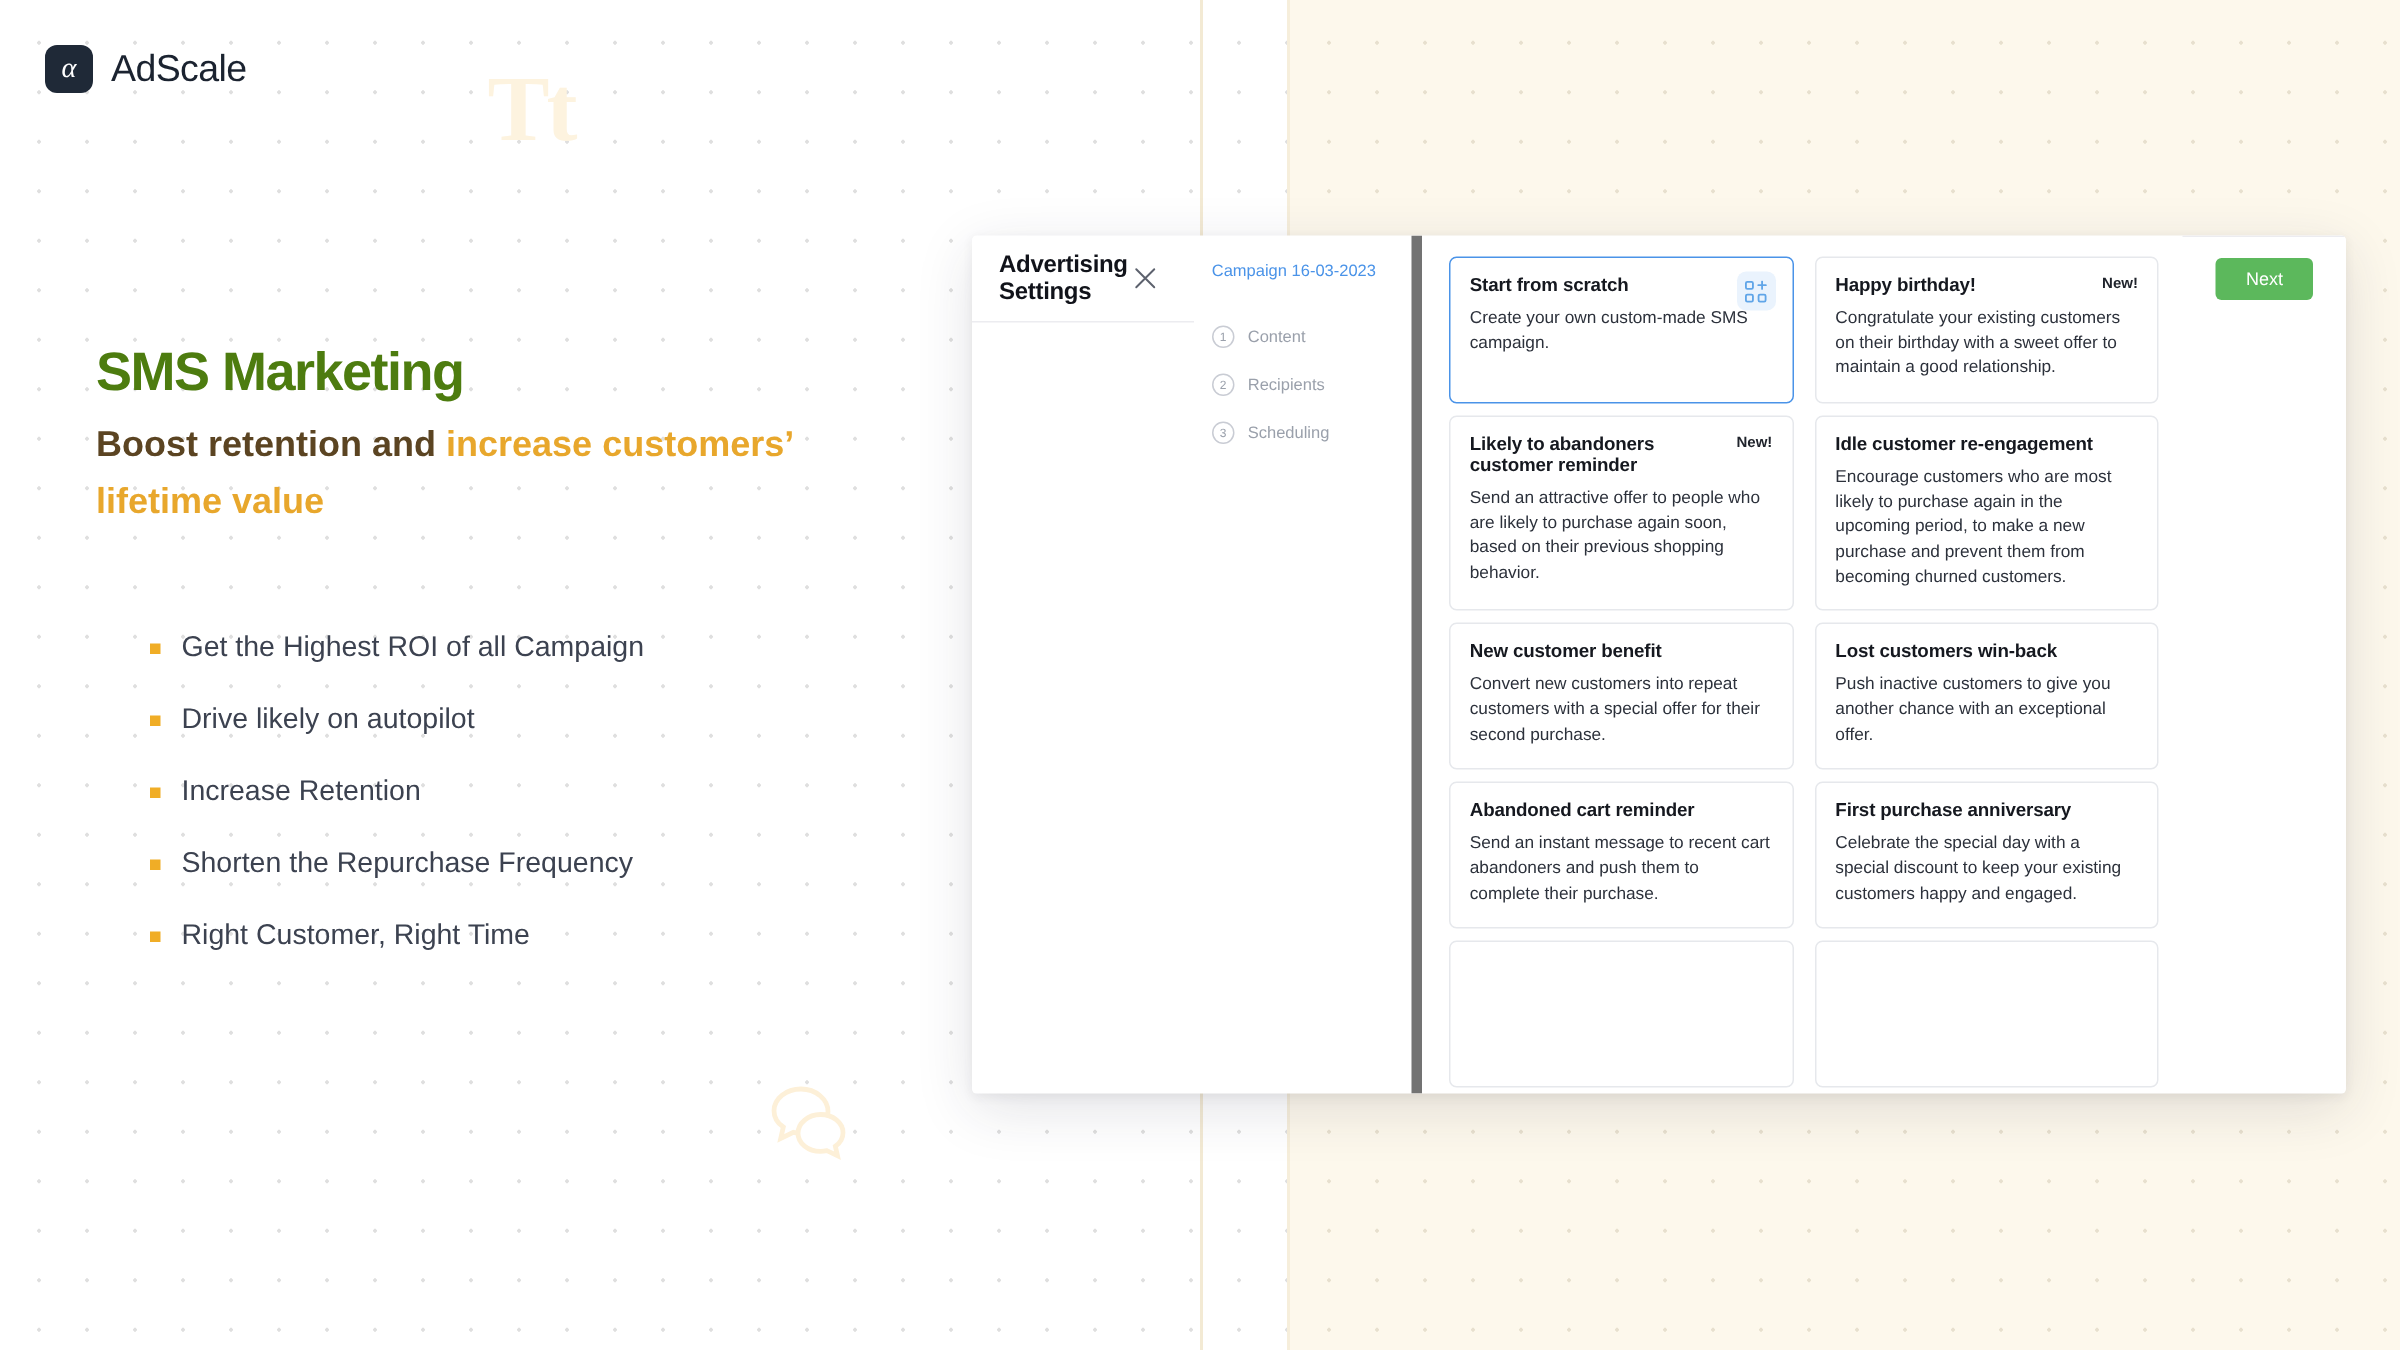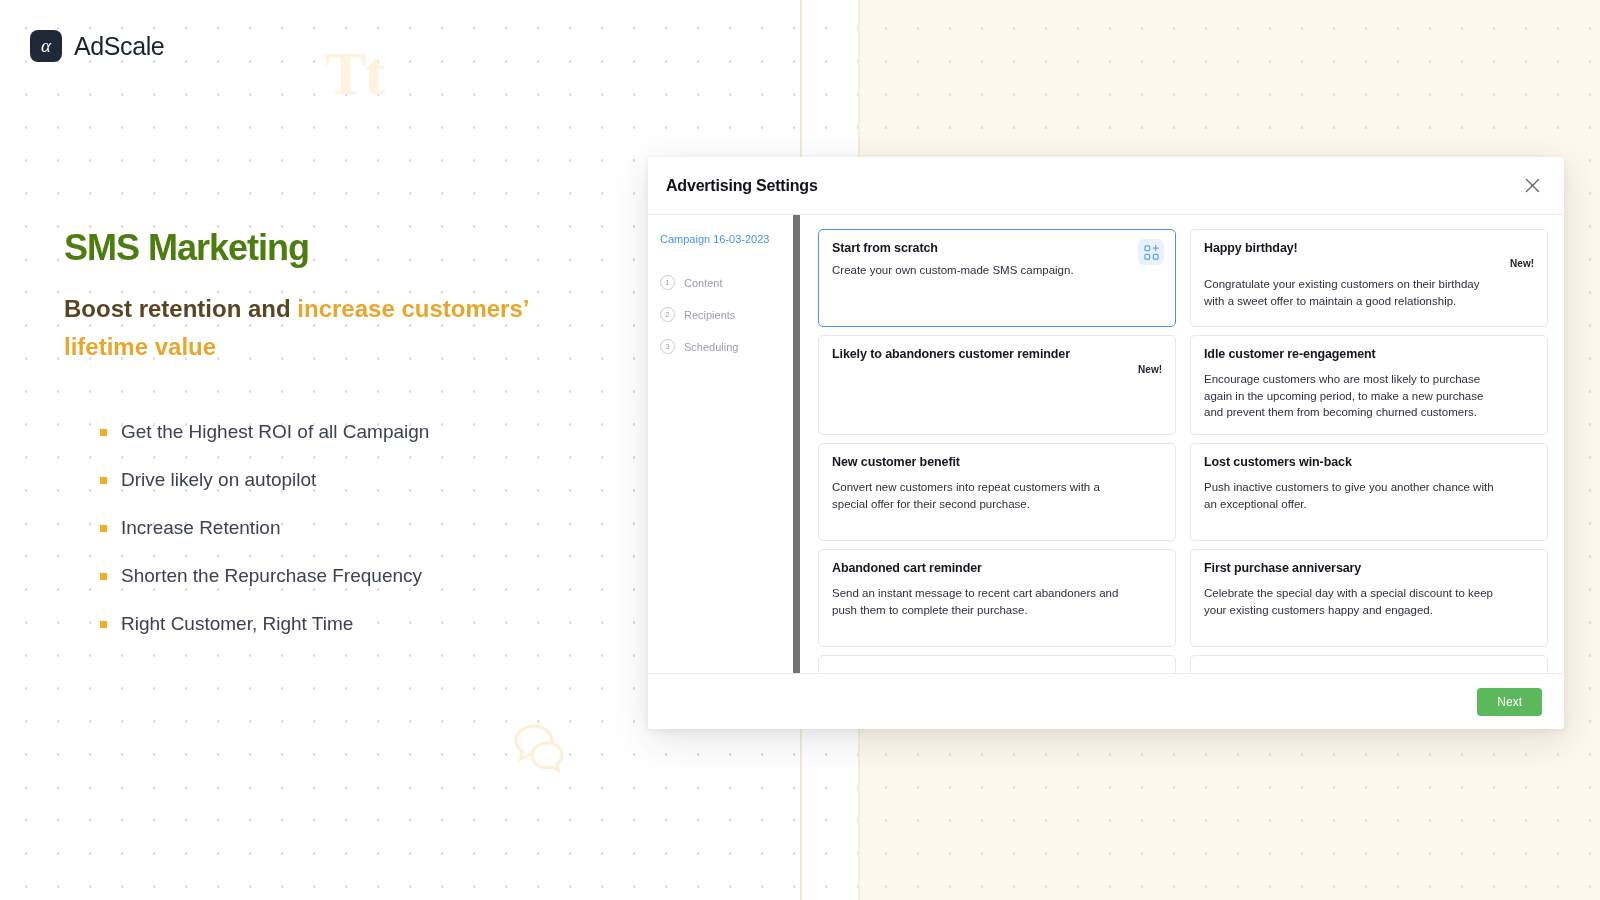--- a/index.html
+++ b/index.html
@@ -97,21 +97,21 @@
   
   .hero { position: absolute; left: 64px; top: 228px; width: 680px; }
   .hero h1 {
     font-size: 36px;
     line-height: 1.12;
     font-weight: 700;
     color: #4d7c0f;
     letter-spacing: -1px;
   }
   .hero .sub {
-    margin-top: 22px;
+    margin-top: 10px;
     font-size: 24px;
     line-height: 1.55;
     font-weight: 700;
     color: #5b4422;
     max-width: 500px;
   }
   .hero .sub .accent { color: #e8a72c; }
 
   .bullets {
     position: absolute;
@@ -138,21 +138,21 @@
 
   
   .modal {
     position: absolute;
     left: 648px; top: 157px;
     width: 916px; height: 572px;
     background: #ffffff;
     border-radius: 3px;
     box-shadow: 0 10px 38px rgba(40,40,60,.13), 0 2px 7px rgba(40,40,60,.07);
     display: flex;
-    flex-direction: column;
+    flex-direction: row;
     overflow: hidden;
   }
   .modal-head {
     height: 58px;
     flex: 0 0 58px;
     border-bottom: 1px solid #ececf0;
     display: flex;
     align-items: center;
     padding: 0 20px 0 18px;
   }
@@ -239,21 +239,21 @@
     font-weight: 700;
     color: #15181f;
     flex: 1;
     letter-spacing: -.1px;
   }
   .card-badge {
     font-size: 10px;
     font-weight: 700;
     color: #20242c;
     flex: 0 0 auto;
-    margin-top: 17px;
+    margin-top: 1px;
   }
   .card-desc {
     margin-top: 7px;
     font-size: 11.5px;
     line-height: 1.45;
     color: #2c313b;
     max-width: 290px;
   }
   .card-icon {
     position: absolute;
@@ -395,20 +395,21 @@
               <div class="card-badge">New!</div>
             </div>
             <div class="card-desc">Congratulate your existing customers on their birthday with a sweet offer to maintain a good relationship.</div>
           </div>
 
           <div class="card">
             <div class="card-top">
               <div class="card-title">Likely to abandoners customer reminder</div>
               <div class="card-badge">New!</div>
             </div>
+            <div class="card-desc">Send an attractive offer to people who are likely to purchase again soon, based on their previous shopping behavior.</div>
           </div>
 
           <div class="card">
             <div class="card-top">
               <div class="card-title">Idle customer re-engagement</div>
               <div class="card-badge"></div>
             </div>
             <div class="card-desc">Encourage customers who are most likely to purchase again in the upcoming period, to make a new purchase and prevent them from becoming churned customers.</div>
           </div>
 

